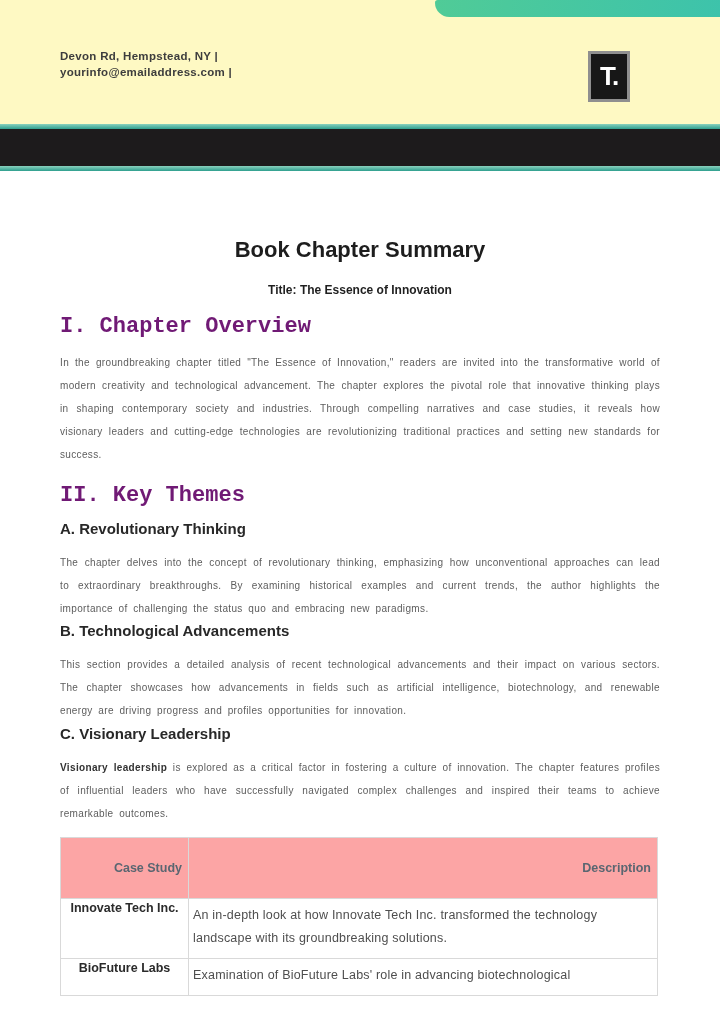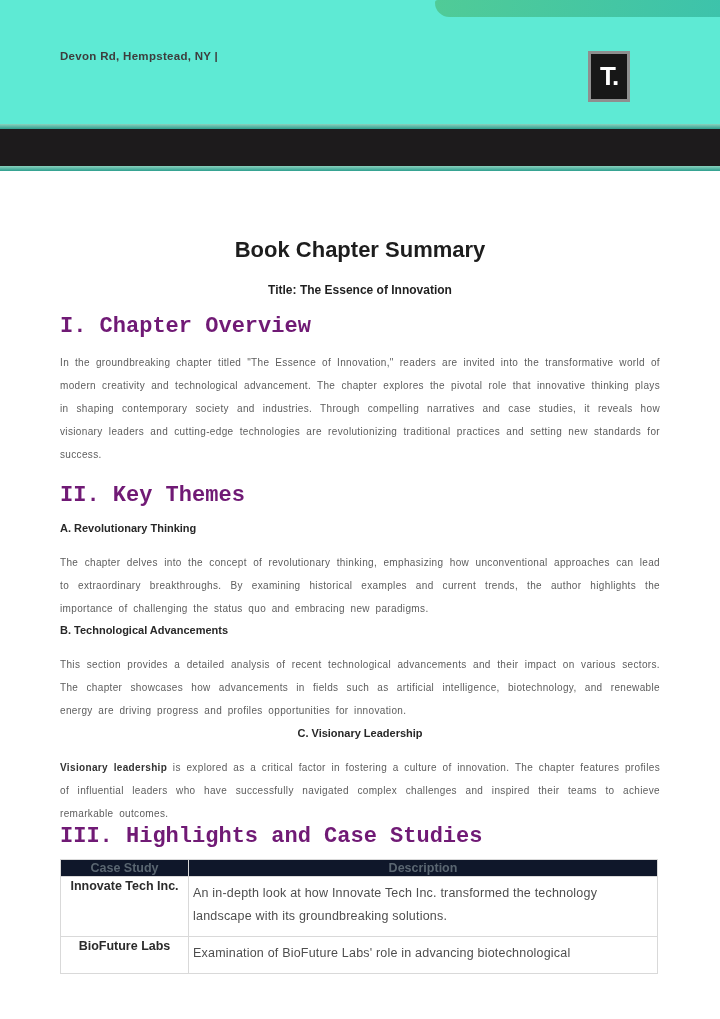--- a/index.html
+++ b/index.html
@@ -10,21 +10,21 @@
     height: 1019px;
     background: #ffffff;
     overflow: hidden;
     font-family: "Liberation Sans", sans-serif;
   }
 
   
   .header-band {
     position: absolute; top: 0; left: 0;
     width: 720px; height: 124px;
-    background: #5eead4;
+    background: #fef9c3;
   }
   .corner-shape {
     position: absolute; top: 0; left: 435px; right: 0;
     height: 17px;
     border-radius: 3px 0 0 16px;
     background: linear-gradient(100deg, #50cb97 0%, #3dc3ab 100%);
   }
   .contact {
     position: absolute; left: 60px; top: 49px;
     font-size: 11.5px; line-height: 15.5px;
@@ -75,26 +75,26 @@
     font-weight: bold; color: #1f1f1f;
   }
   .h-roman {
     font-size: 22px; line-height: 20px;
     font-weight: bold; color: #701a75; font-family: Liberation Mono, monospace;
   }
   .h-roman.first { margin-top: 17px; }
   .h-roman.second { margin-top: 20px; }
   .h-roman.third { margin-top: 2px; }
   .h-letter {
-    font-size: 11px; line-height: 17px;
+    font-size: 15px; line-height: 17px;
     font-weight: bold; color: #282828;
   }
   .h-letter.a { margin-top: 14px; }
   .h-letter.b { margin-top: 2px; }
-  .h-letter.c { margin-top: 3px; text-align: center; }
+  .h-letter.c { margin-top: 3px; }
   .para {
     margin-top: 14px;
     font-size: 10px; line-height: 23px;
     text-align: justify;
     letter-spacing: 0.35px;
     word-spacing: 2.5px;
     color: #5d5d5d;
   }
   .para strong { color: #333333; }
 
@@ -102,26 +102,26 @@
   .case-table {
     margin-top: 12px;
     width: 598px;
     border-collapse: collapse;
     table-layout: fixed;
   }
   .case-table th, .case-table td {
     border: 1px solid #d9d9d9;
   }
   .case-table th {
-    background: #0f172a;
+    background: #fca5a5;
     color: #5a6671;
     font-size: 12.5px;
     font-weight: bold;
-    padding: 1px 6px;
-    text-align: center;
+    padding: 23px 6px;
+    text-align: right;
   }
   .col-case { width: 128px; }
   .case-table td.cell-case {
     font-size: 12.5px;
     font-weight: bold;
     color: #2b2b2b;
     text-align: center;
     vertical-align: top;
     padding: 2px 6px;
   }
@@ -136,20 +136,21 @@
 </style>
 </head>
 <body>
 
 <div class="page">
 
   <div class="header-band">
     <div class="corner-shape"></div>
     <div class="contact">
       <div>Devon Rd, Hempstead, NY |</div>
+      <div>yourinfo@emailaddress.com |</div>
     </div>
     <div class="logo">
       <span>T.</span>
     </div>
   </div>
 
   <div class="stripe stripe-top"></div>
   <div class="black-bar"></div>
   <div class="stripe stripe-bottom"></div>
 
@@ -165,21 +166,20 @@
 
     <div class="h-letter a">A. Revolutionary Thinking</div>
     <div class="para">The chapter delves into the concept of revolutionary thinking, emphasizing how unconventional approaches can lead to extraordinary breakthroughs. By examining historical examples and current trends, the author highlights the importance of challenging the status quo and embracing new paradigms.</div>
 
     <div class="h-letter b">B. Technological Advancements</div>
     <div class="para">This section provides a detailed analysis of recent technological advancements and their impact on various sectors. The chapter showcases how advancements in fields such as artificial intelligence, biotechnology, and renewable energy are driving progress and profiles opportunities for innovation.</div>
 
     <div class="h-letter c">C. Visionary Leadership</div>
     <div class="para"><strong>Visionary leadership</strong><span> is explored as a critical factor in fostering a culture of innovation. The chapter features profiles of influential leaders who have successfully navigated complex challenges and inspired their teams to achieve remarkable outcomes.</span></div>
 
-    <div class="h-roman third">III. Highlights and Case Studies</div>
 
     <table class="case-table">
       <colgroup>
           <col class="col-case">
           <col>
         </colgroup>
       <thead>
         <tr>
           <th>Case Study</th>
           <th>Description</th>

